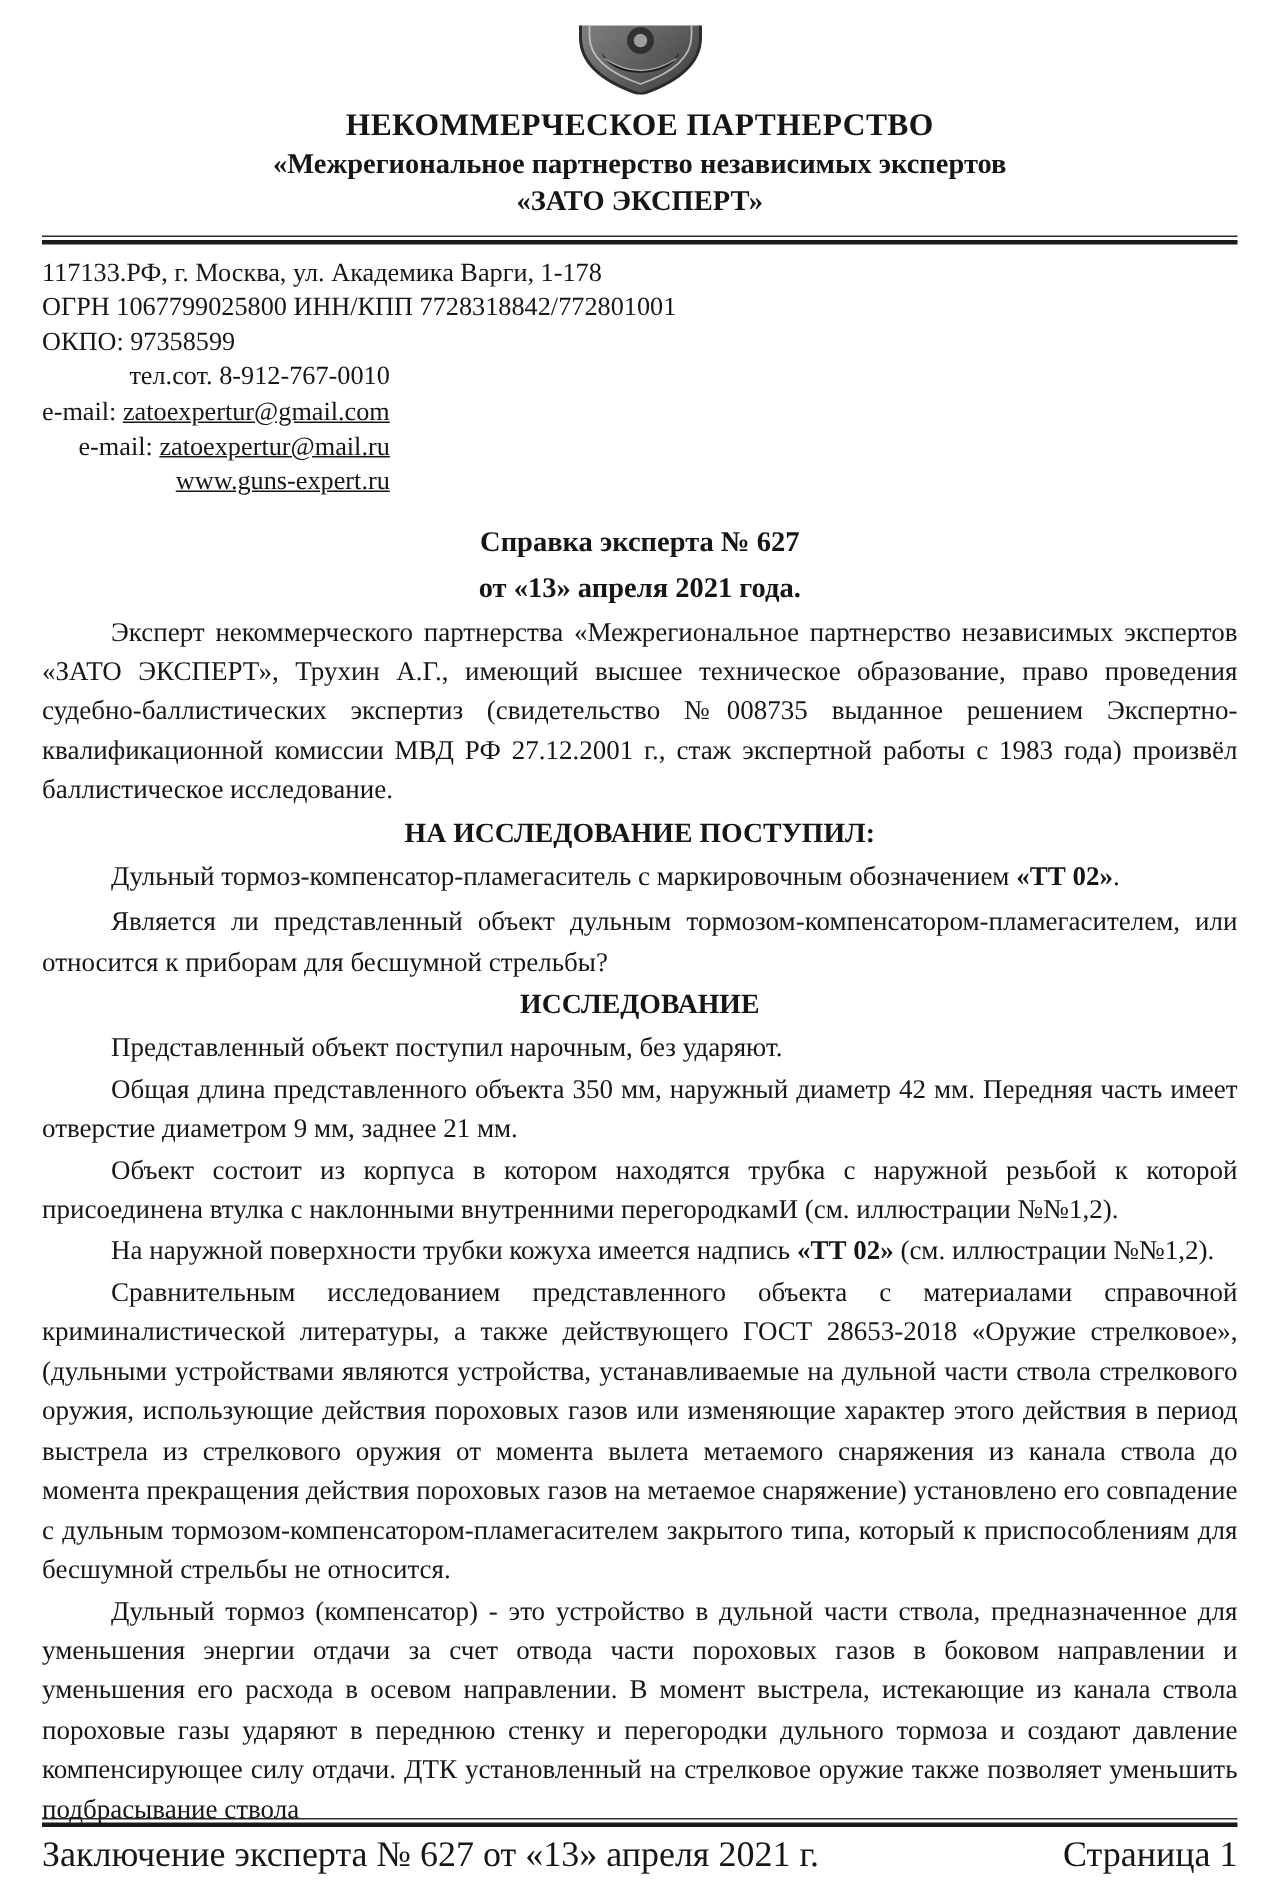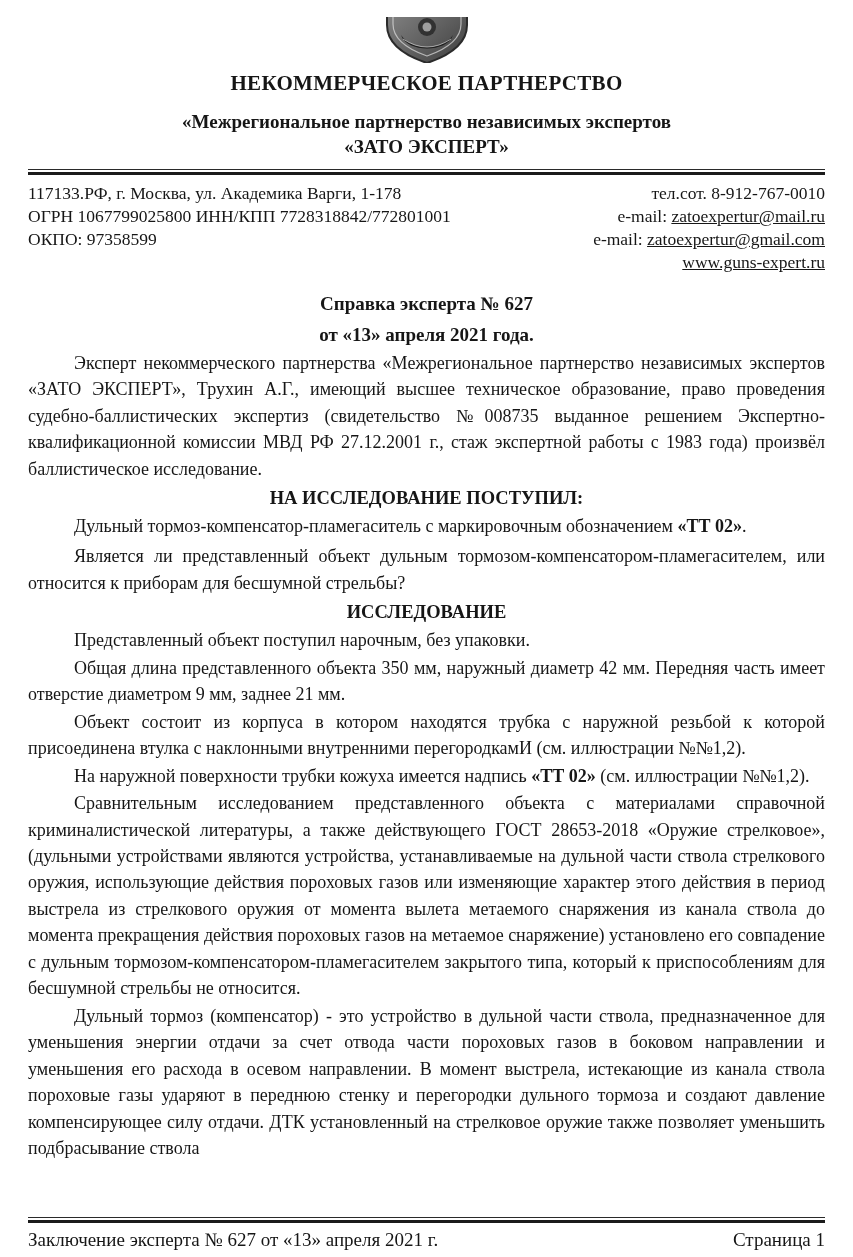--- a/index.html
+++ b/index.html
@@ -49,21 +49,21 @@
     font-size: 21px;
     font-weight: bold;
     letter-spacing: 0.3px;
     line-height: 1.2;
   }
   .org-line2, .org-line3 {
     font-size: 19px;
     font-weight: bold;
     line-height: 1.25;
   }
-  .org-line2 { margin-top: 14px; }
+  .org-line2 { margin-top: 2px; }
   .org-line3 { margin-top: 1px; }
 
   
   .rule-double {
     margin-top: 10px;
     border-top: 1px solid #2a2a2a;
     padding-top: 2px;
   }
   .rule-double::after {
     content: "";
@@ -84,20 +84,21 @@
   }
 
   
   .contacts {
     display: flex;
     justify-content: space-between;
     align-items: flex-start;
     margin-top: 7px;
     font-size: 17.5px;
     line-height: 1.33;
+    flex-direction: column;
   }
   .contacts-left { text-align: left; }
   .contacts-right { text-align: right; }
   .contacts div { white-space: nowrap; }
   .u { text-decoration: underline; }
 
   
   .doc-title {
     text-align: center;
     font-size: 19px;
@@ -138,21 +139,21 @@
   .footer-area {
     position: absolute;
     left: 28px;
     right: 28px;
     bottom: 6px;
   }
   .footer-row {
     display: flex;
     justify-content: space-between;
     align-items: baseline;
-    font-size: 19px;
+    font-size: 24px;
     margin-top: 6px;
   }
 </style>
 </head>
 <body>
 
 <div class="page">
 
   <div class="emblem-wrap">
     <svg class="emblem" viewBox="0 0 92 74">
@@ -186,25 +187,25 @@
   <div class="contacts">
     <div class="contacts-left">
       <div>117133.РФ, г. Москва, ул. Академика Варги, 1-178</div>
       <div>ОГРН 1067799025800 ИНН/КПП 7728318842/772801001</div>
       <div>ОКПО: 97358599</div>
     </div>
     <div class="contacts-right">
       <div>тел.сот. 8-912-767-0010</div>
       <div>
         <span>e-mail:</span>
-        <span class="u">zatoexpertur@mail.ru</span>
+        <span class="u">zatoexpertur@gmail.com</span>
       </div>
       <div>
         <span>e-mail:</span>
-        <span class="u">zatoexpertur@gmail.com</span>
+        <span class="u">zatoexpertur@mail.ru</span>
       </div>
       <div>
         <span class="u">www.guns-expert.ru</span>
       </div>
     </div>
   </div>
 
   <div class="doc-title">Справка эксперта № 627</div>
   <div class="doc-date">от «13» апреля 2021 года.</div>
 
@@ -216,21 +217,21 @@
   <div class="body-text">
     <p><span>Дульный тормоз-компенсатор-пламегаситель с маркировочным обозначением </span><span class="b">«ТТ 02»</span><span>.</span></p>
   </div>
 
   <div class="body-text">
     <p>Является ли представленный объект дульным тормозом-компенсатором-пламегасителем, или относится к приборам для бесшумной стрельбы?</p>
   </div>
 
   <div class="section-head">ИССЛЕДОВАНИЕ</div>
   <div class="body-text">
-    <p>Представленный объект поступил нарочным, без упаковки.</p>
+    <p>Представленный объект поступил нарочным, без ударяют.</p>
     <p>Общая длина представленного объекта 350 мм, наружный диаметр 42 мм. Передняя часть имеет отверстие диаметром 9 мм, заднее 21 мм.</p>
     <p>Объект состоит из корпуса в котором находятся трубка с наружной резьбой к которой присоединена втулка с наклонными внутренними перегородкамИ (см. иллюстрации №№1,2).</p>
     <p><span>На наружной поверхности трубки кожуха имеется надпись </span><span class="b">«ТТ 02»</span><span> (см. иллюстрации №№1,2).</span></p>
     <p>Сравнительным исследованием представленного объекта с материалами справочной криминалистической литературы, а также действующего ГОСТ 28653-2018 «Оружие стрелковое», (дульными устройствами являются устройства, устанавливаемые на дульной части ствола стрелкового оружия, использующие действия пороховых газов или изменяющие характер этого действия в период выстрела из стрелкового оружия от момента вылета метаемого снаряжения из канала ствола до момента прекращения действия пороховых газов на метаемое снаряжение) установлено его совпадение с дульным тормозом-компенсатором-пламегасителем закрытого типа, который к приспособлениям для бесшумной стрельбы не относится.</p>
     <p>Дульный тормоз (компенсатор) - это устройство в дульной части ствола, предназначенное для уменьшения энергии отдачи за счет отвода части пороховых газов в боковом направлении и уменьшения его расхода в осевом направлении. В момент выстрела, истекающие из канала ствола пороховые газы ударяют в переднюю стенку и перегородки дульного тормоза и создают давление компенсирующее силу отдачи. ДТК установленный на стрелковое оружие также позволяет уменьшить подбрасывание ствола</p>
   </div>
 
   <div class="footer-area">
     <div class="rule-double-bottom"></div>
     <div class="footer-row">

